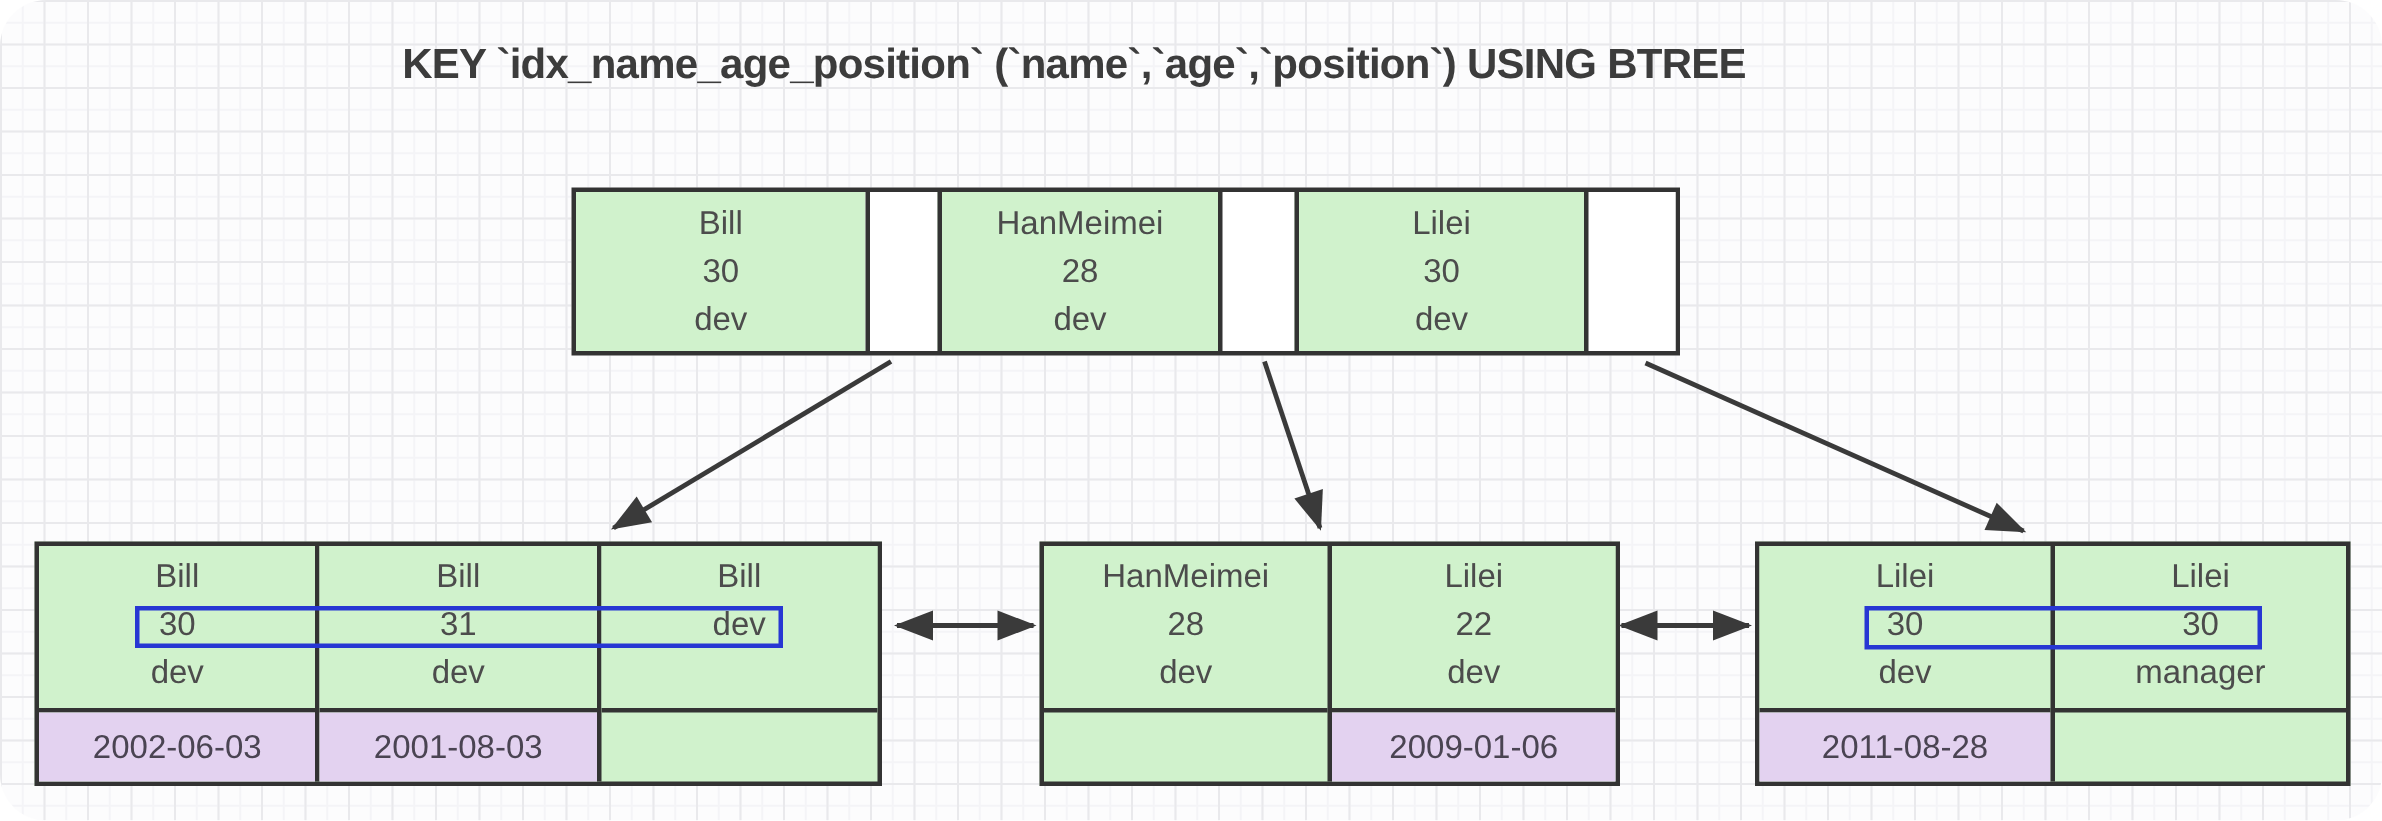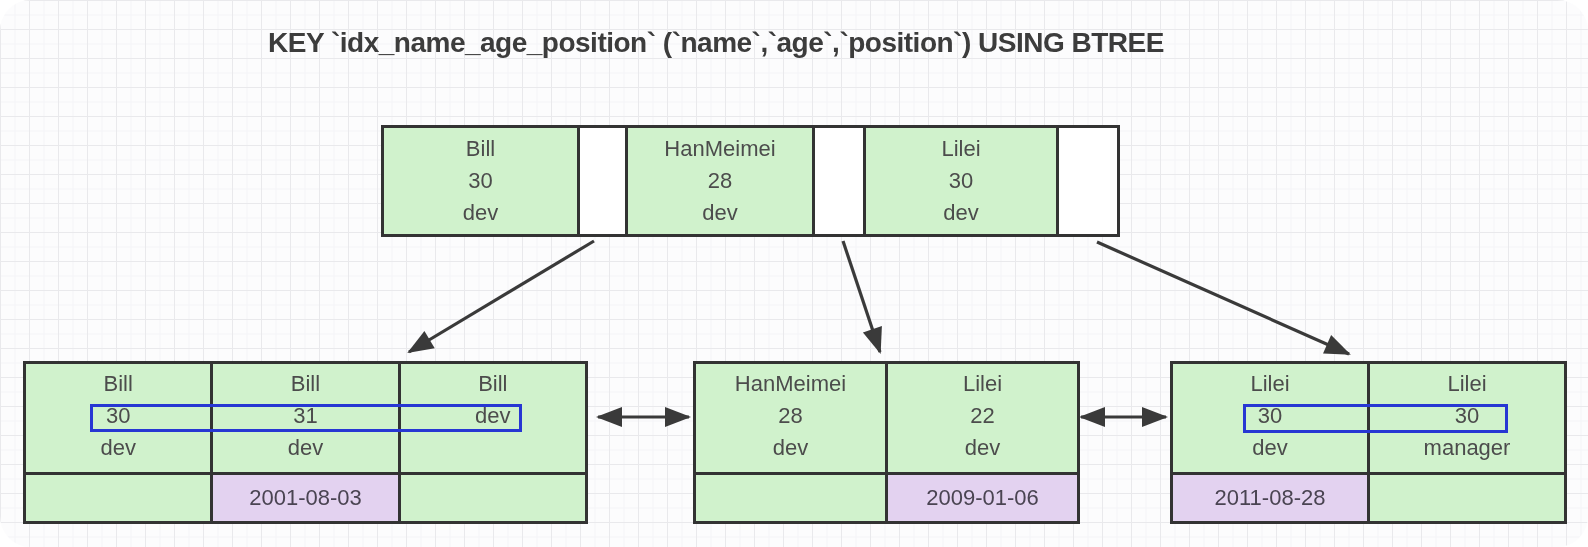--- a/index.html
+++ b/index.html
@@ -99,20 +99,21 @@
     <div class="cell gap g3"></div>
   </div>
 
   <div class="leaf leaf-left">
     <div class="col">
       <div class="top">
         <div>Bill</div>
         <div>30</div>
         <div>dev</div>
       </div>
+      <div class="bottom">2002-06-03</div>
     </div>
     <div class="col">
       <div class="top">
         <div>Bill</div>
         <div>31</div>
         <div>dev</div>
       </div>
       <div class="bottom">2001-08-03</div>
     </div>
     <div class="col">

